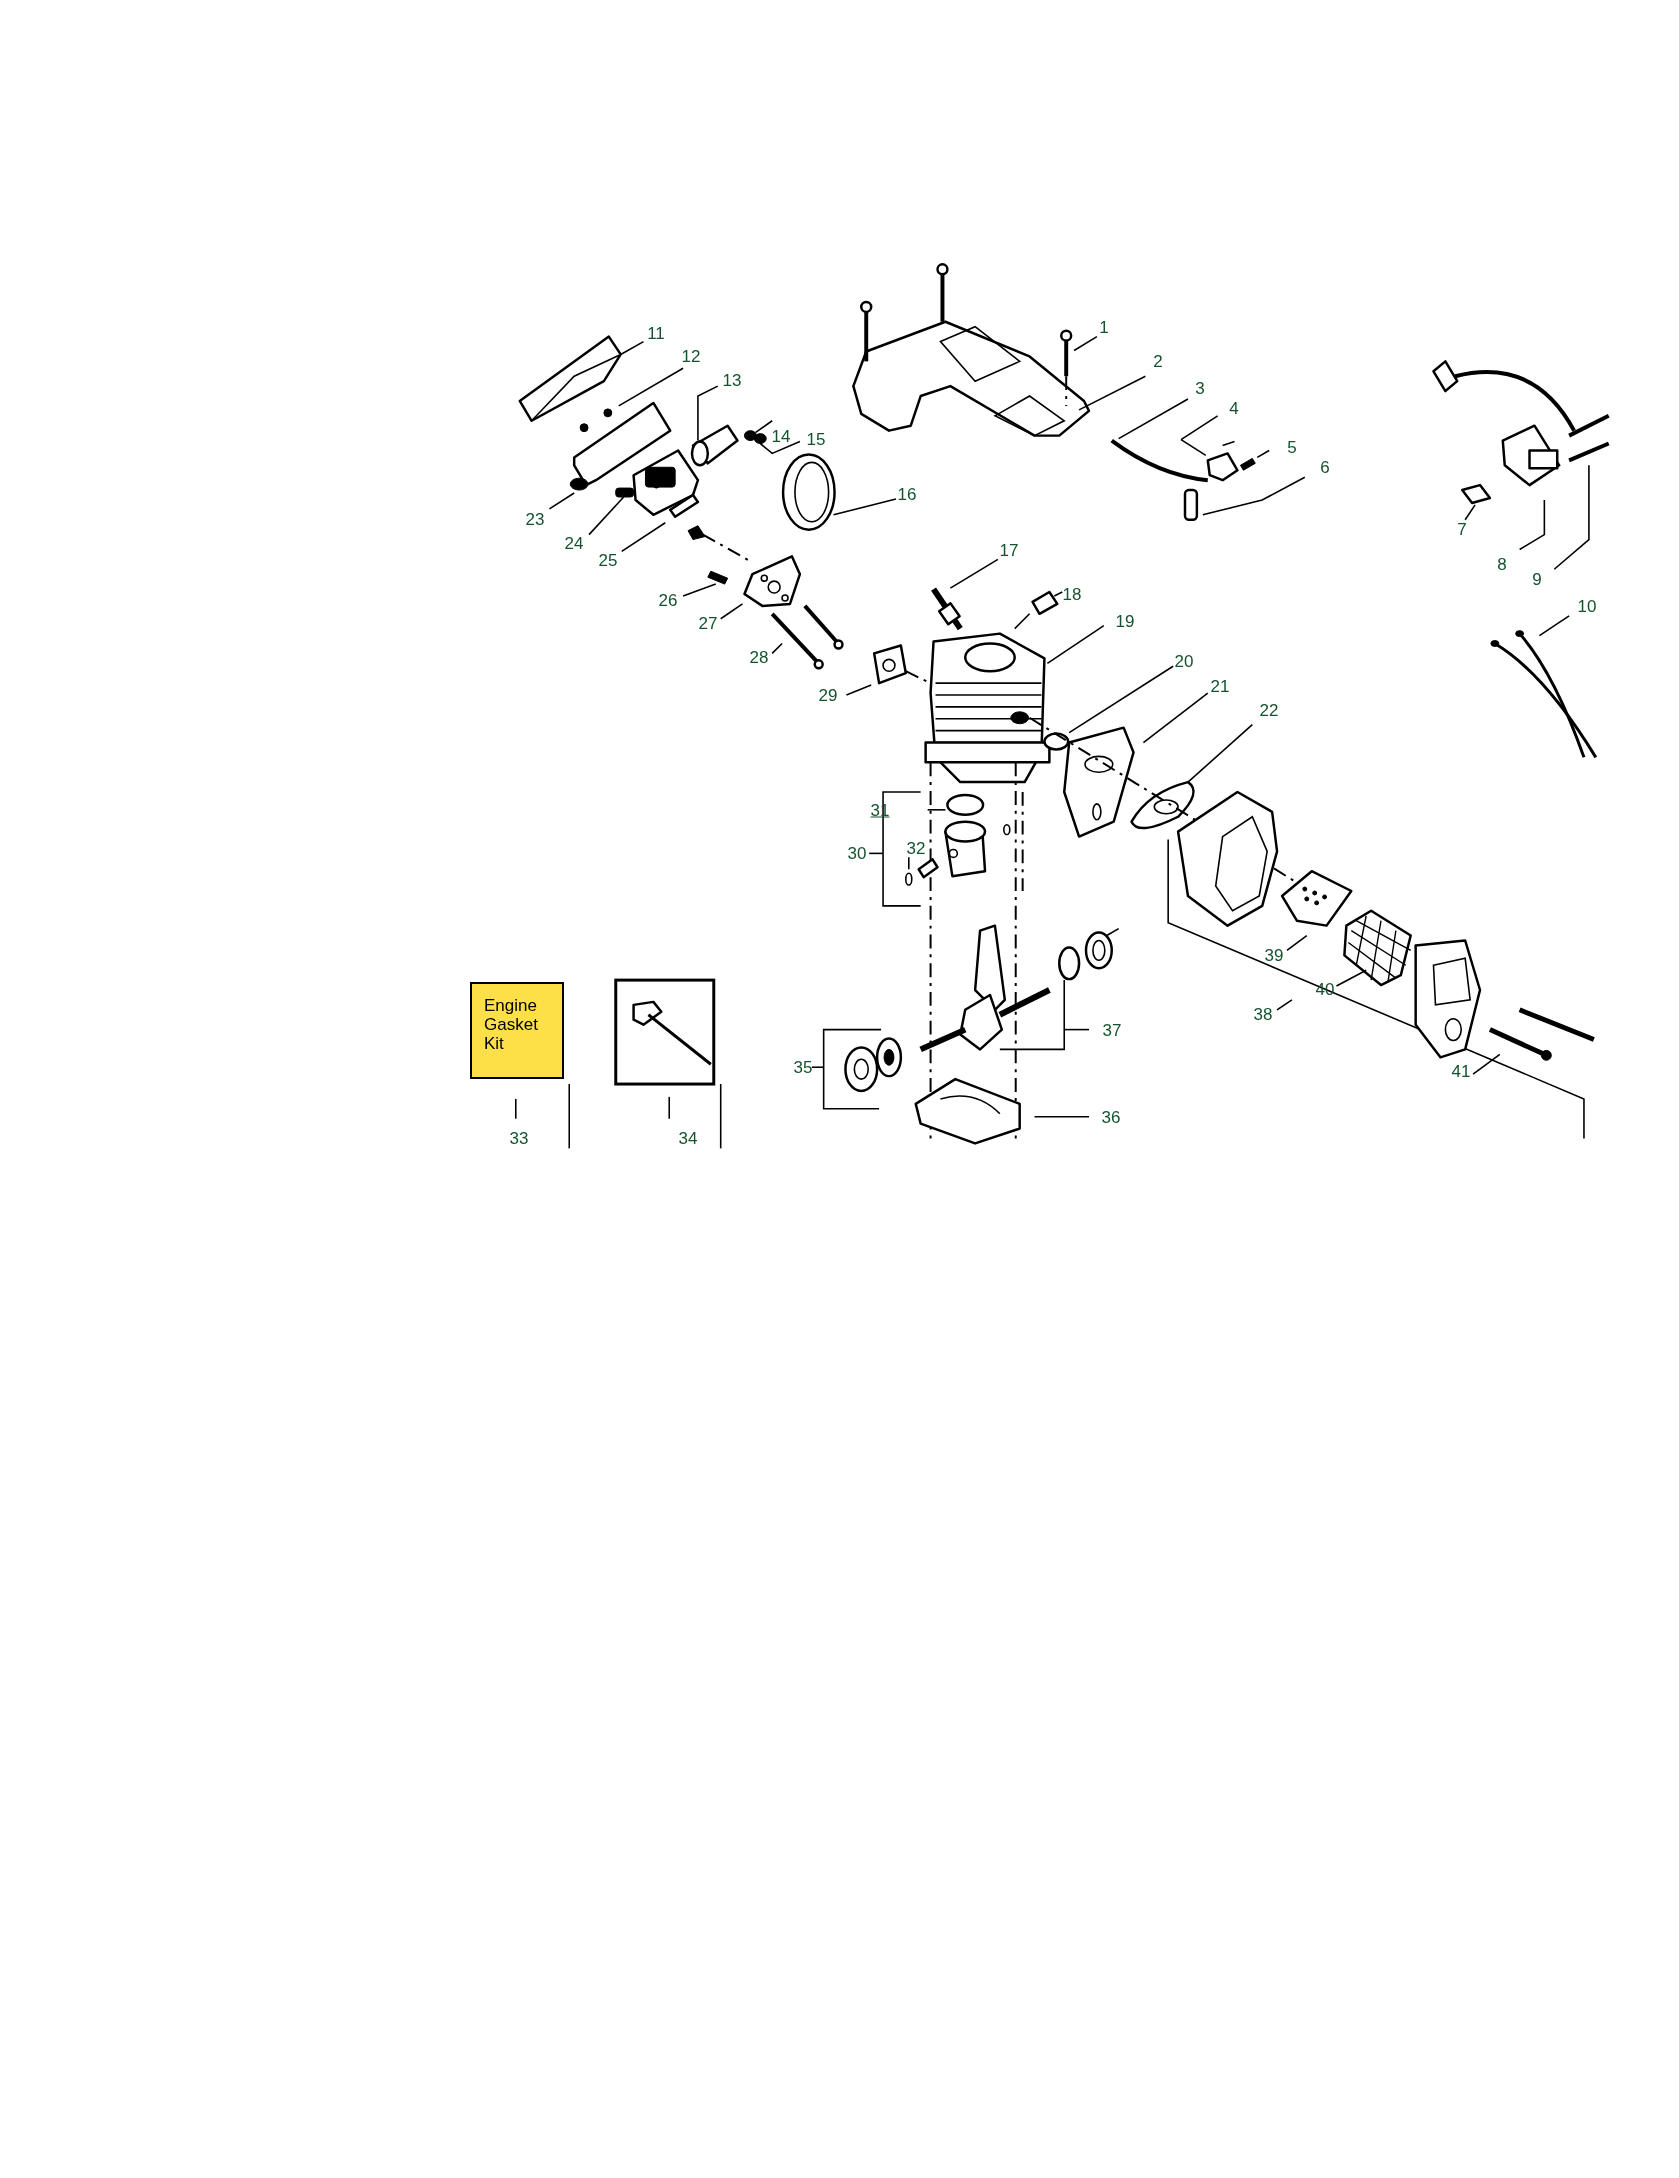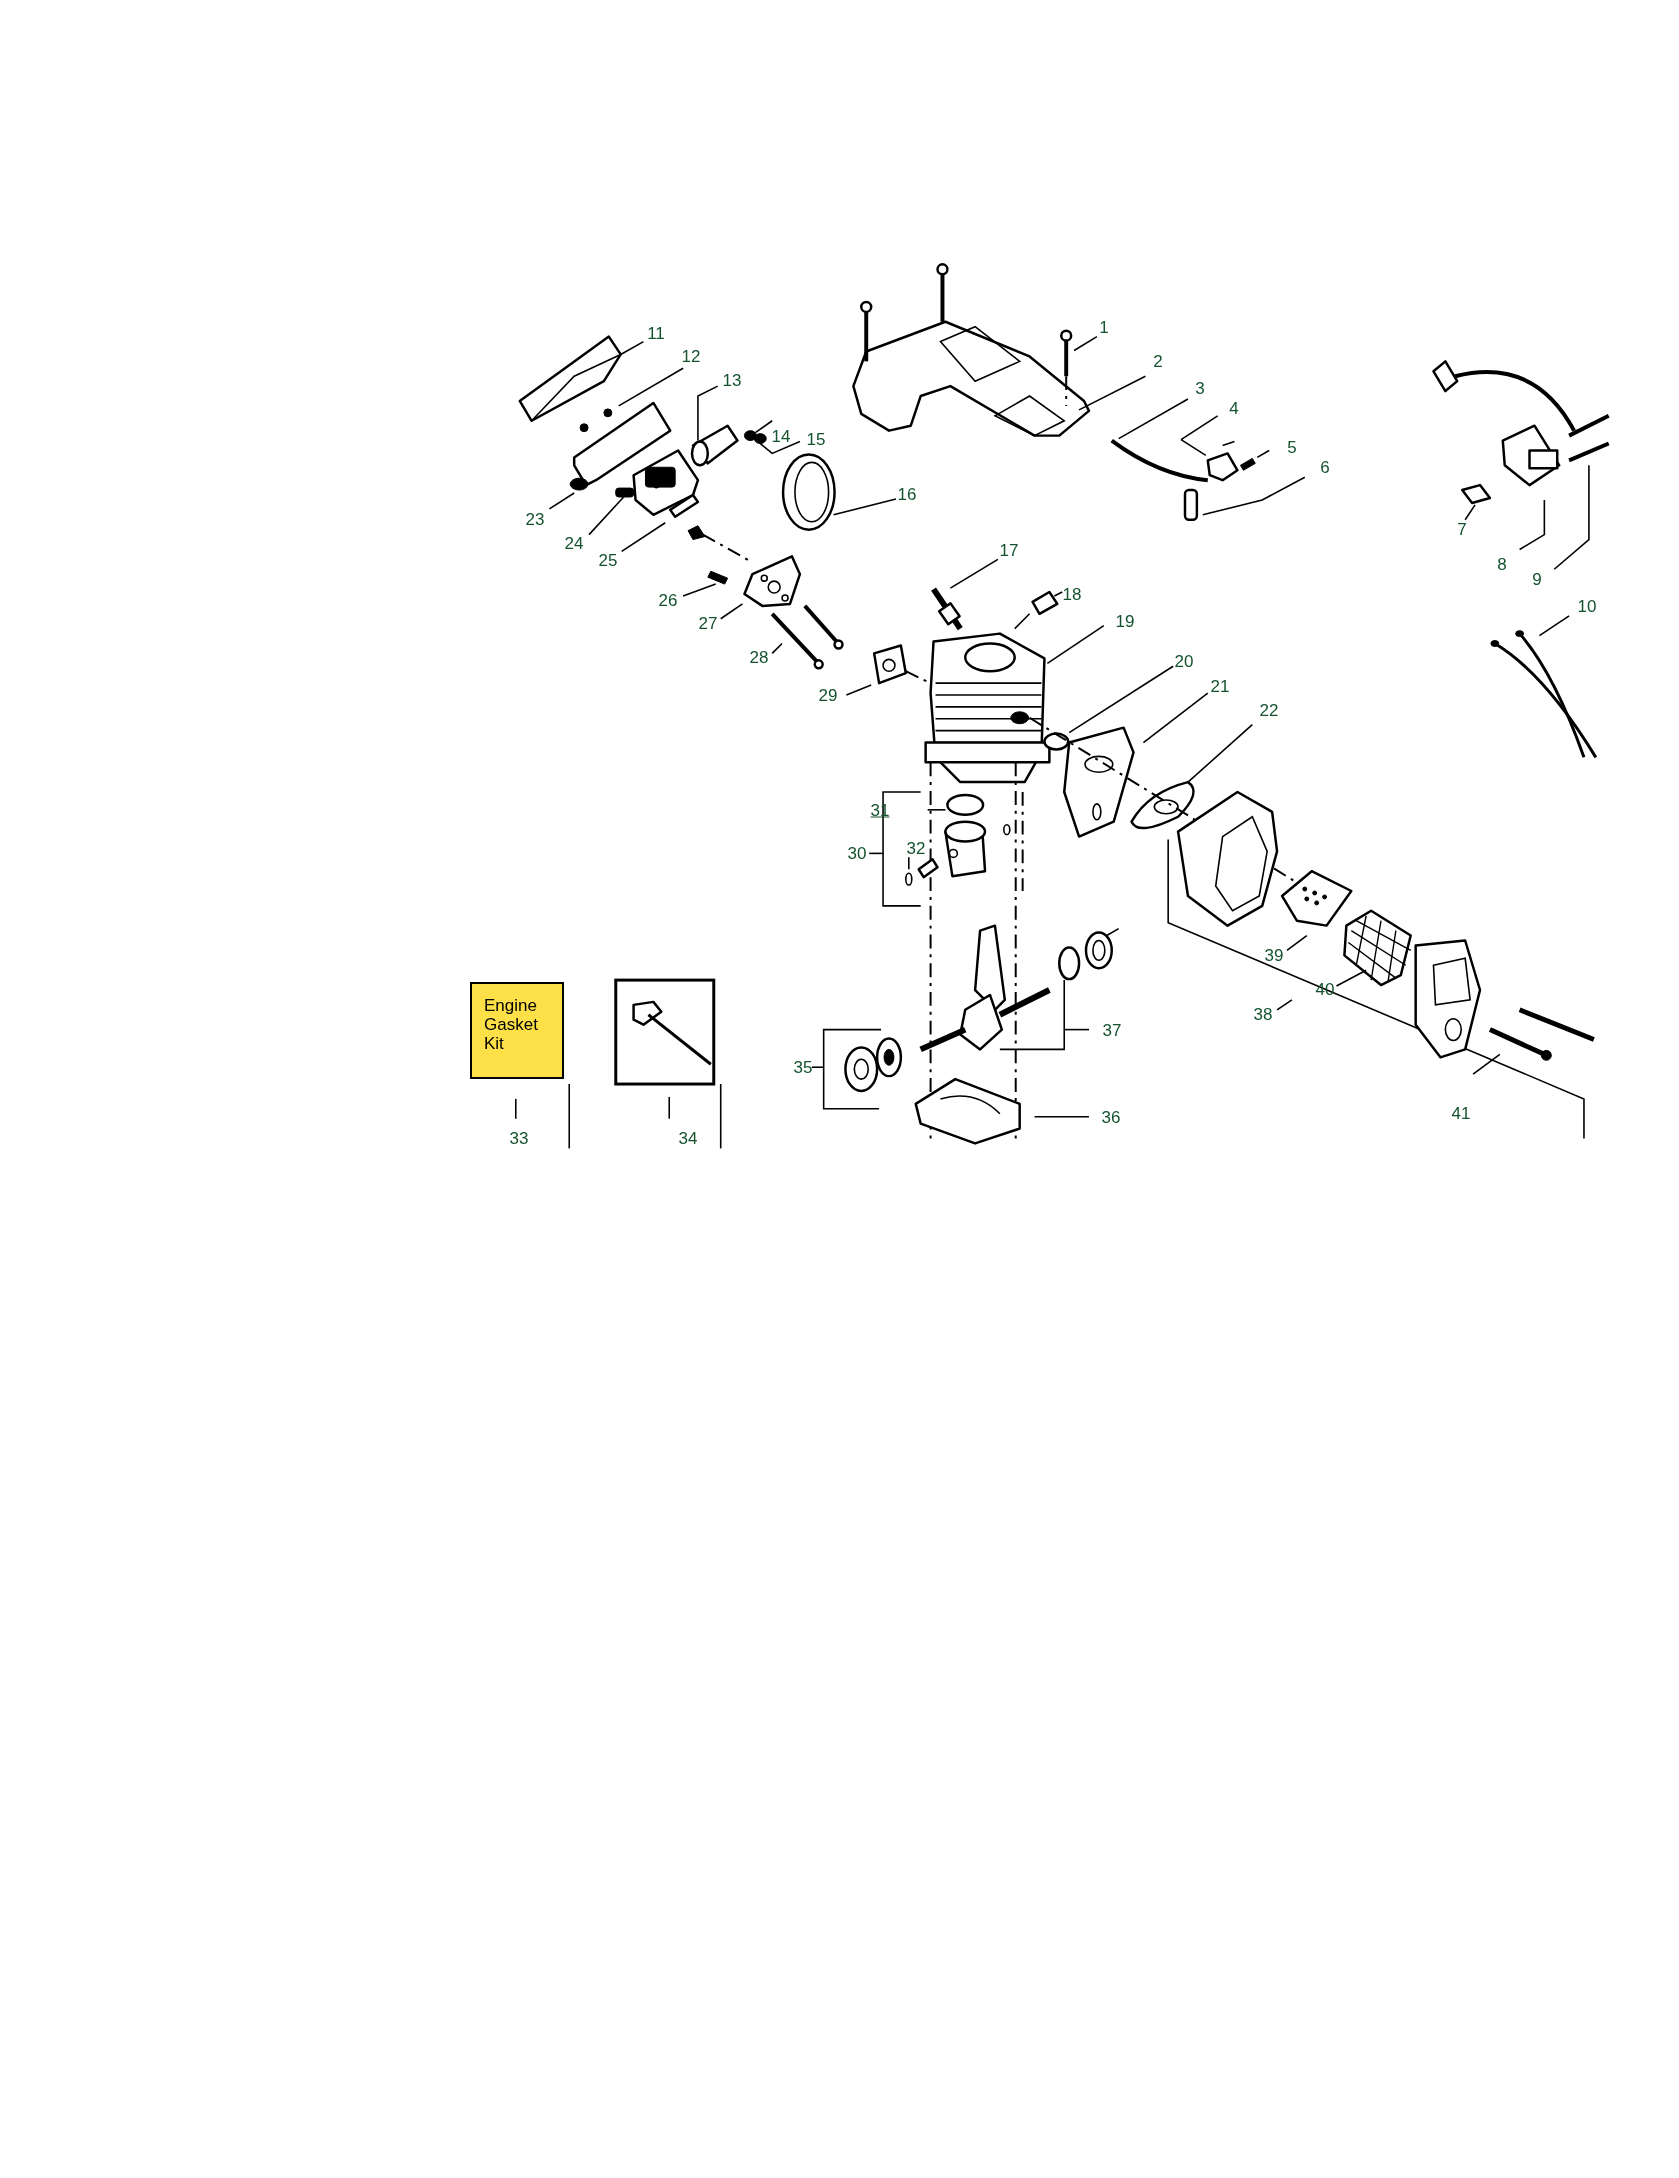--- a/index.html
+++ b/index.html
@@ -320,16 +320,16 @@
       <div class="lbl" style="left: 880px; top: 810px; text-decoration: underline;">31</div>
       <div class="lbl" style="left: 916px; top: 848px;">32</div>
       <div class="lbl" style="left: 519px; top: 1138px;">33</div>
       <div class="lbl" style="left: 673px; top: 1138px; margin-left: 15px;">34</div>
       <div class="lbl" style="left: 803px; top: 1067px;">35</div>
       <div class="lbl" style="left: 1111px; top: 1117px;">36</div>
       <div class="lbl" style="left: 1112px; top: 1030px;">37</div>
       <div class="lbl" style="left: 1263px; top: 1014px;">38</div>
       <div class="lbl" style="left: 1274px; top: 955px;">39</div>
       <div class="lbl" style="left: 1325px; top: 989px;">40</div>
-      <div class="lbl" style="left: 1461px; top: 1113px; text-align: right;">41</div>
+      <div class="lbl" style="left: 1461px; top: 1071px; text-align: right;">41</div>
     </div>
 </div>
 
 
 </body></html>

